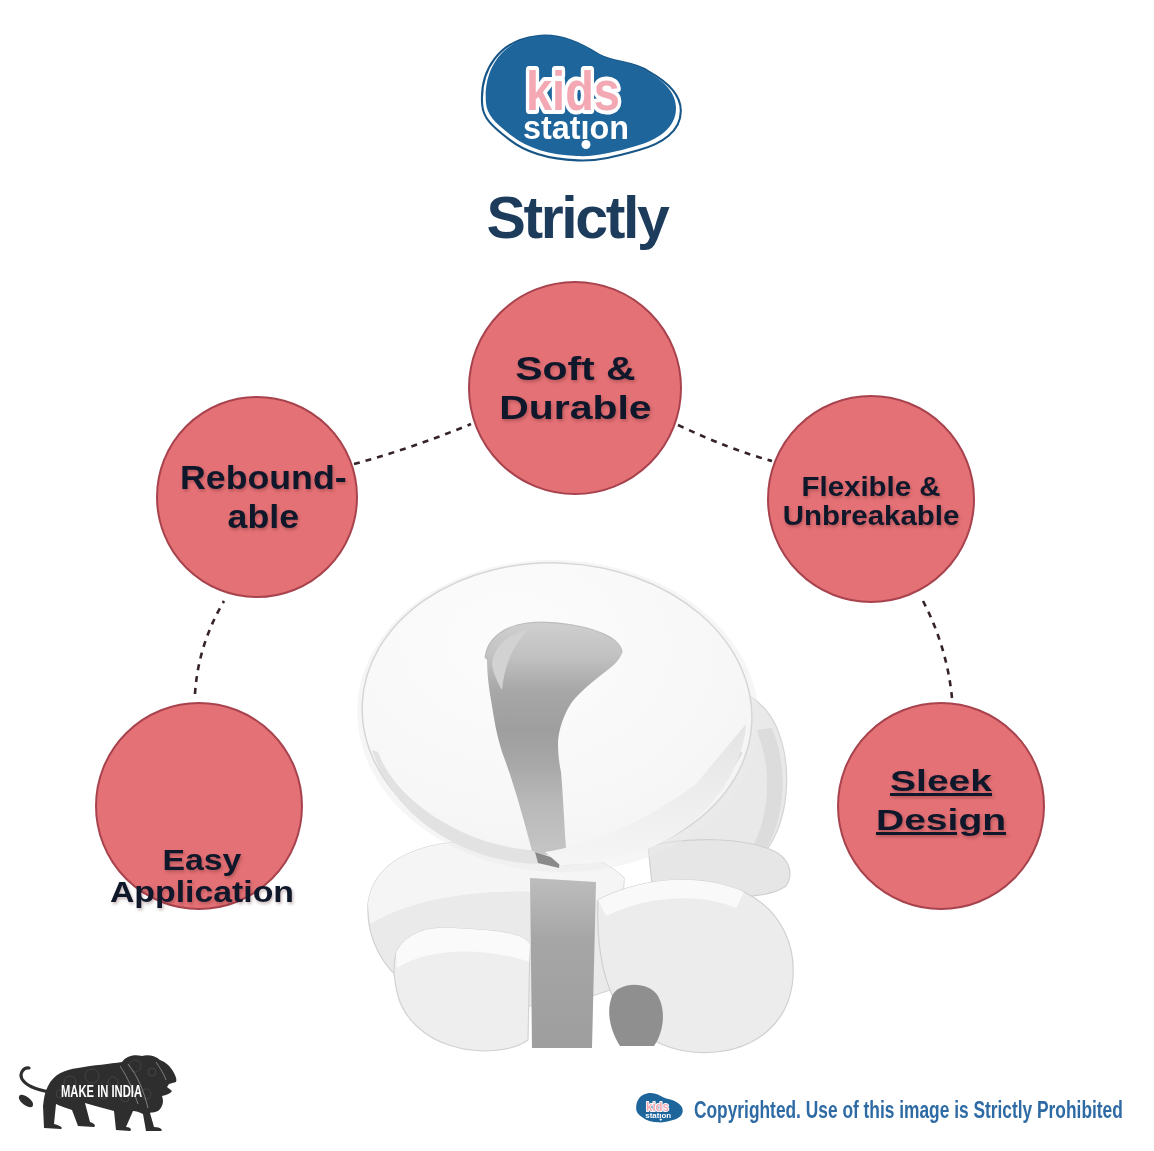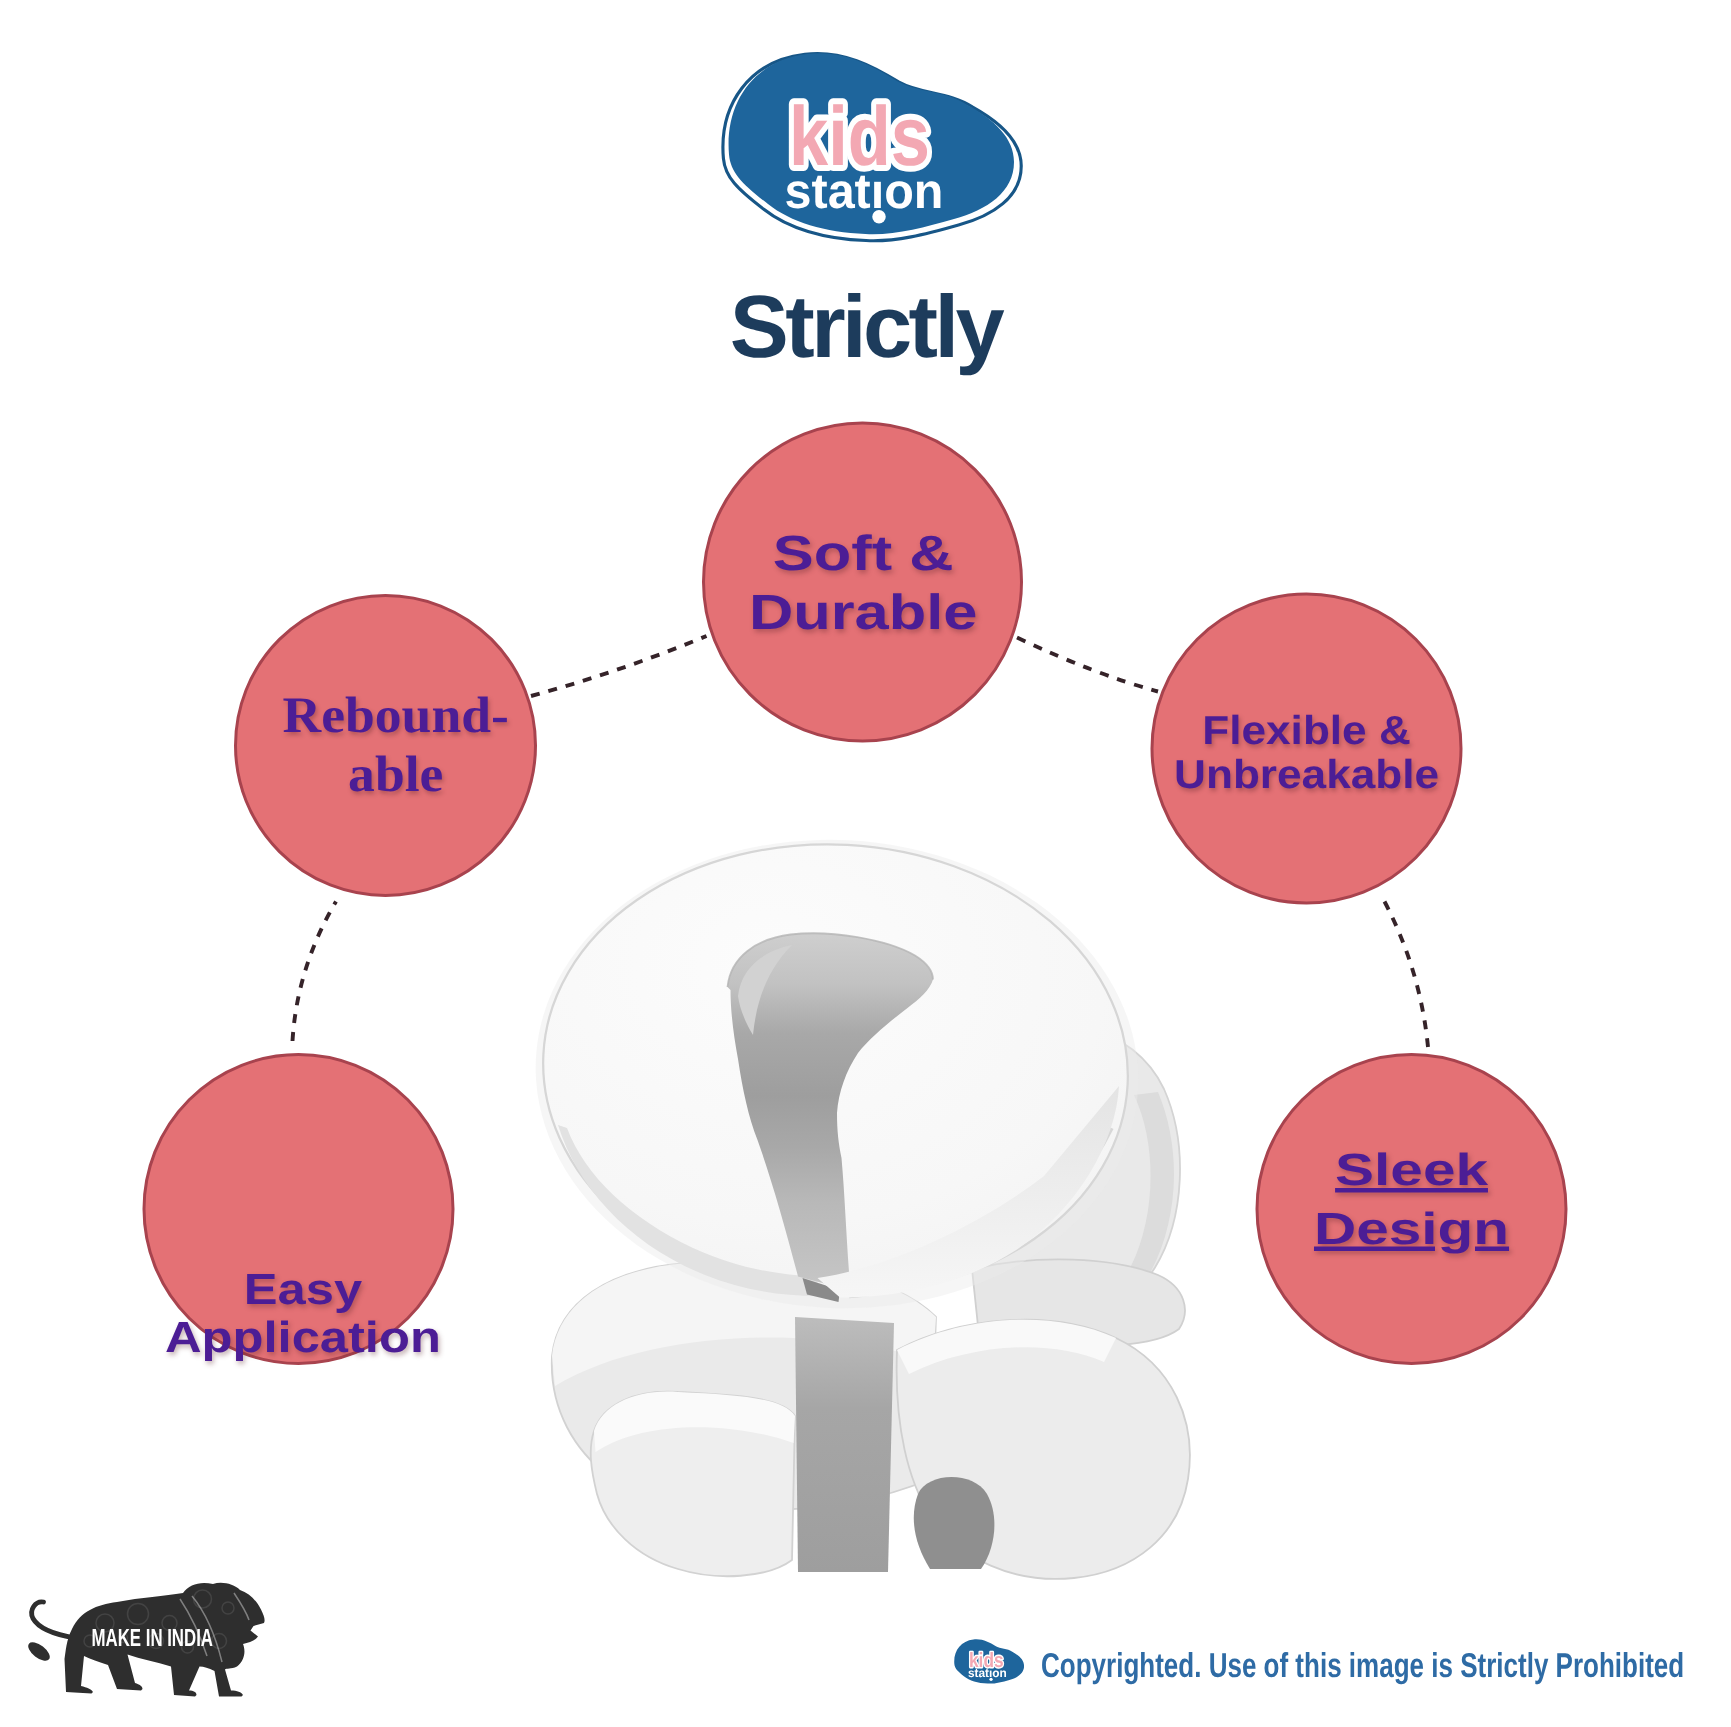--- a/index.html
+++ b/index.html
@@ -1,20 +1,20 @@
 <!DOCTYPE html>
 <html><head>
 <meta charset="utf-8">
 <style>
   html,body{margin:0;padding:0}
   body{width:1154px;height:1151px;background:#ffffff;position:relative;overflow:hidden;
        font-family:"Liberation Sans",sans-serif;}
   .circle{position:absolute;border-radius:50%;background:#e47175;border:2px solid #a8434e;
           box-sizing:border-box;display:flex;align-items:center;justify-content:center;
-          color:#4c1d95;font-weight:bold;text-align:center;
+          color:#0f172a;font-weight:bold;text-align:center;
           text-shadow:1px 2px 3px rgba(90,35,40,0.35);}
   .ctext{white-space:nowrap;}
   #feat{position:absolute;left:0;top:184px;width:1154px;text-align:center;
         color:#1d3c5c;font-weight:bold;font-size:59px;letter-spacing:-2.4px;}
   #copy{position:absolute;left:694px;top:1097px;color:#2e6ba5;font-weight:bold;
         font-size:23px;white-space:nowrap;transform:scaleX(0.754);transform-origin:left top;}
 </style>
 </head>
 <body>
 <svg id="base" width="1154" height="1151" viewBox="0 0 1154 1151" style="position:absolute;left:0;top:0;font-family:'Liberation Sans',sans-serif">
@@ -129,21 +129,21 @@
   <text x="573" y="110" font-size="56" font-weight="bold" fill="#f3a8b3" stroke="#ffffff" stroke-width="8" paint-order="stroke" stroke-linejoin="round" text-anchor="middle" textLength="94" lengthAdjust="spacingAndGlyphs">kids</text>
   <text x="576" y="138.5" font-size="33" font-weight="bold" fill="#ffffff" text-anchor="middle" textLength="106" lengthAdjust="spacingAndGlyphs">statıon</text>
   <circle cx="586" cy="144.5" r="4.5" fill="#ffffff"></circle>
 </g>
 
 </svg>
 <div id="feat">Strictly</div>
 <div class="circle" style="left:468px;top:281px;width:214px;height:214px;">
   <div class="ctext" style="font-size:33px;line-height:39px;transform:scaleX(1.24)">Soft &amp;<br>Durable</div>
 </div>
-<div class="circle" style="left:156px;top:396px;width:202px;height:202px;font-family:Liberation Serif, serif;">
+<div class="circle" style="left:156px;top:396px;width:202px;height:202px;">
   <div class="ctext" style="font-size:34px;line-height:39px;margin-left:13px;transform:scaleX(1.05)">Rebound-<br>able</div>
 </div>
 <div class="circle" style="left:767px;top:395px;width:208px;height:208px;">
   <div class="ctext" style="font-size:27px;line-height:29px;margin-top:6px;transform:scaleX(1.09)">Flexible &amp;<br>Unbreakable</div>
 </div>
 <div class="circle" style="left:95px;top:702px;width:208px;height:208px;align-items:flex-end;">
   <div class="ctext" style="font-size:29px;line-height:32px;margin-top:-6px;margin-left:6px;transform:scaleX(1.165)">Easy<br>Application</div>
 </div>
 <div class="circle" style="left:837px;top:702px;width:208px;height:208px;text-decoration:underline;">
   <div class="ctext" style="font-size:30px;line-height:39px;margin-top:-13px;transform:scaleX(1.30)">Sleek<br>Design</div>

